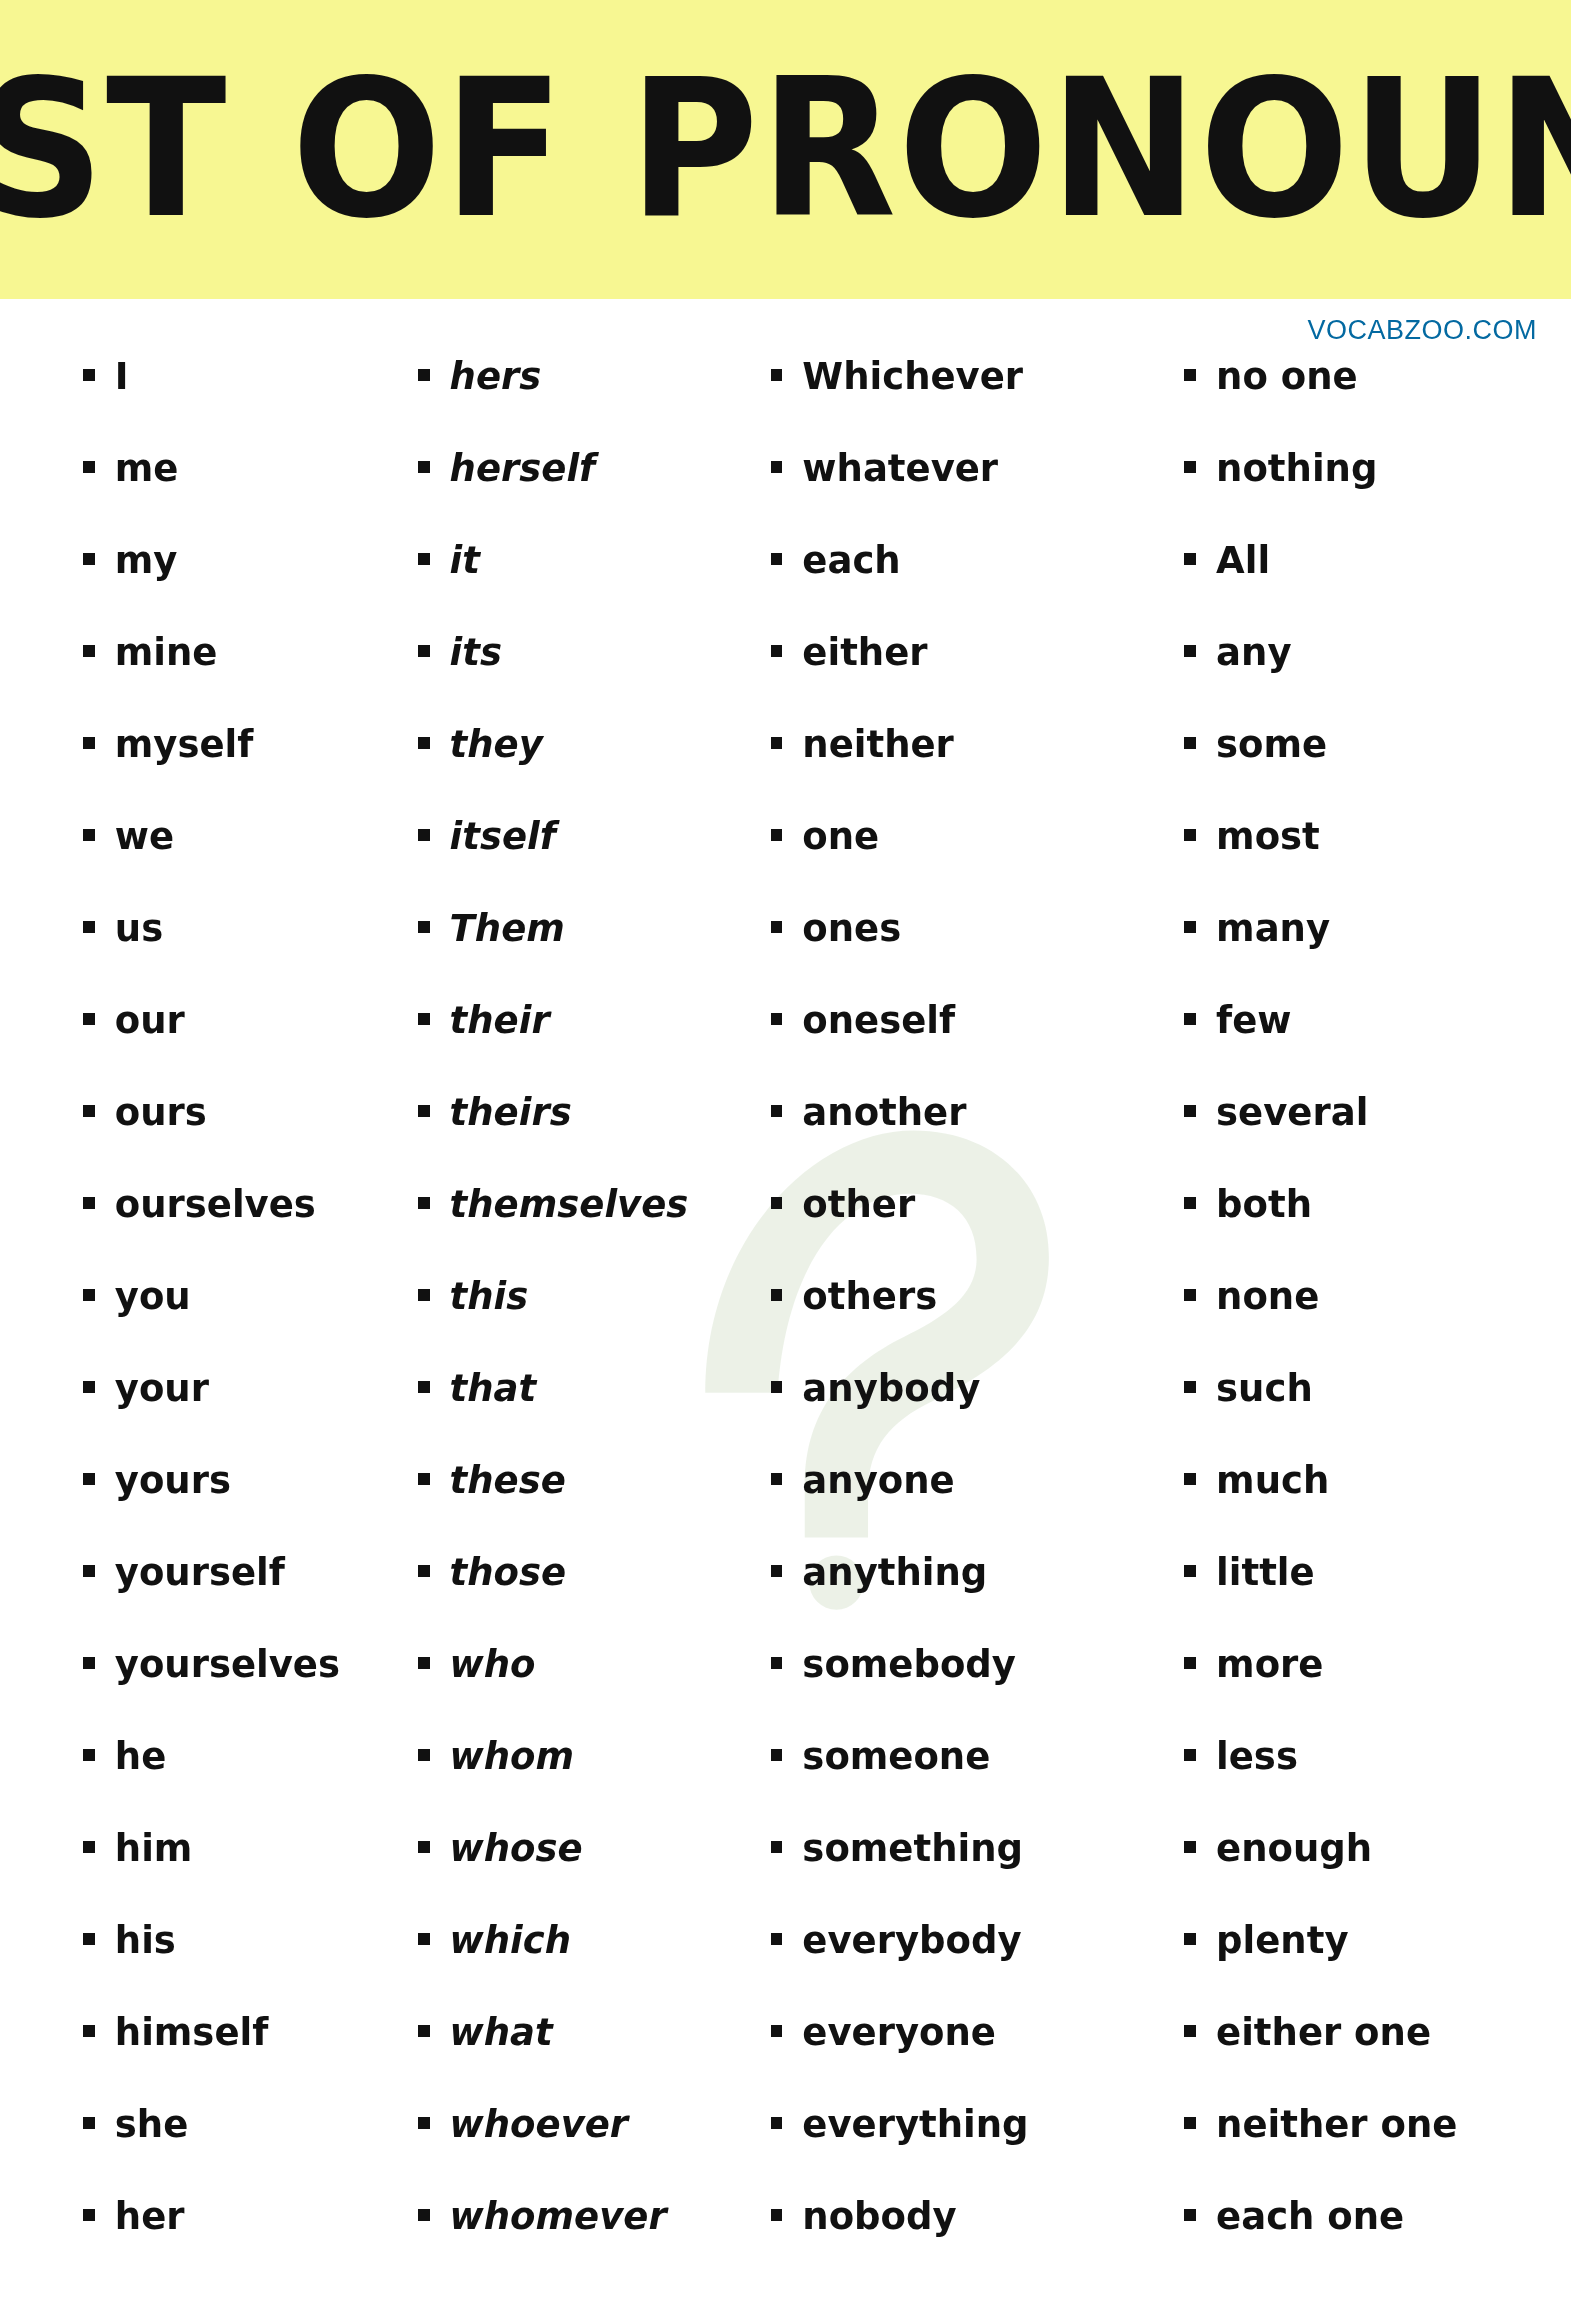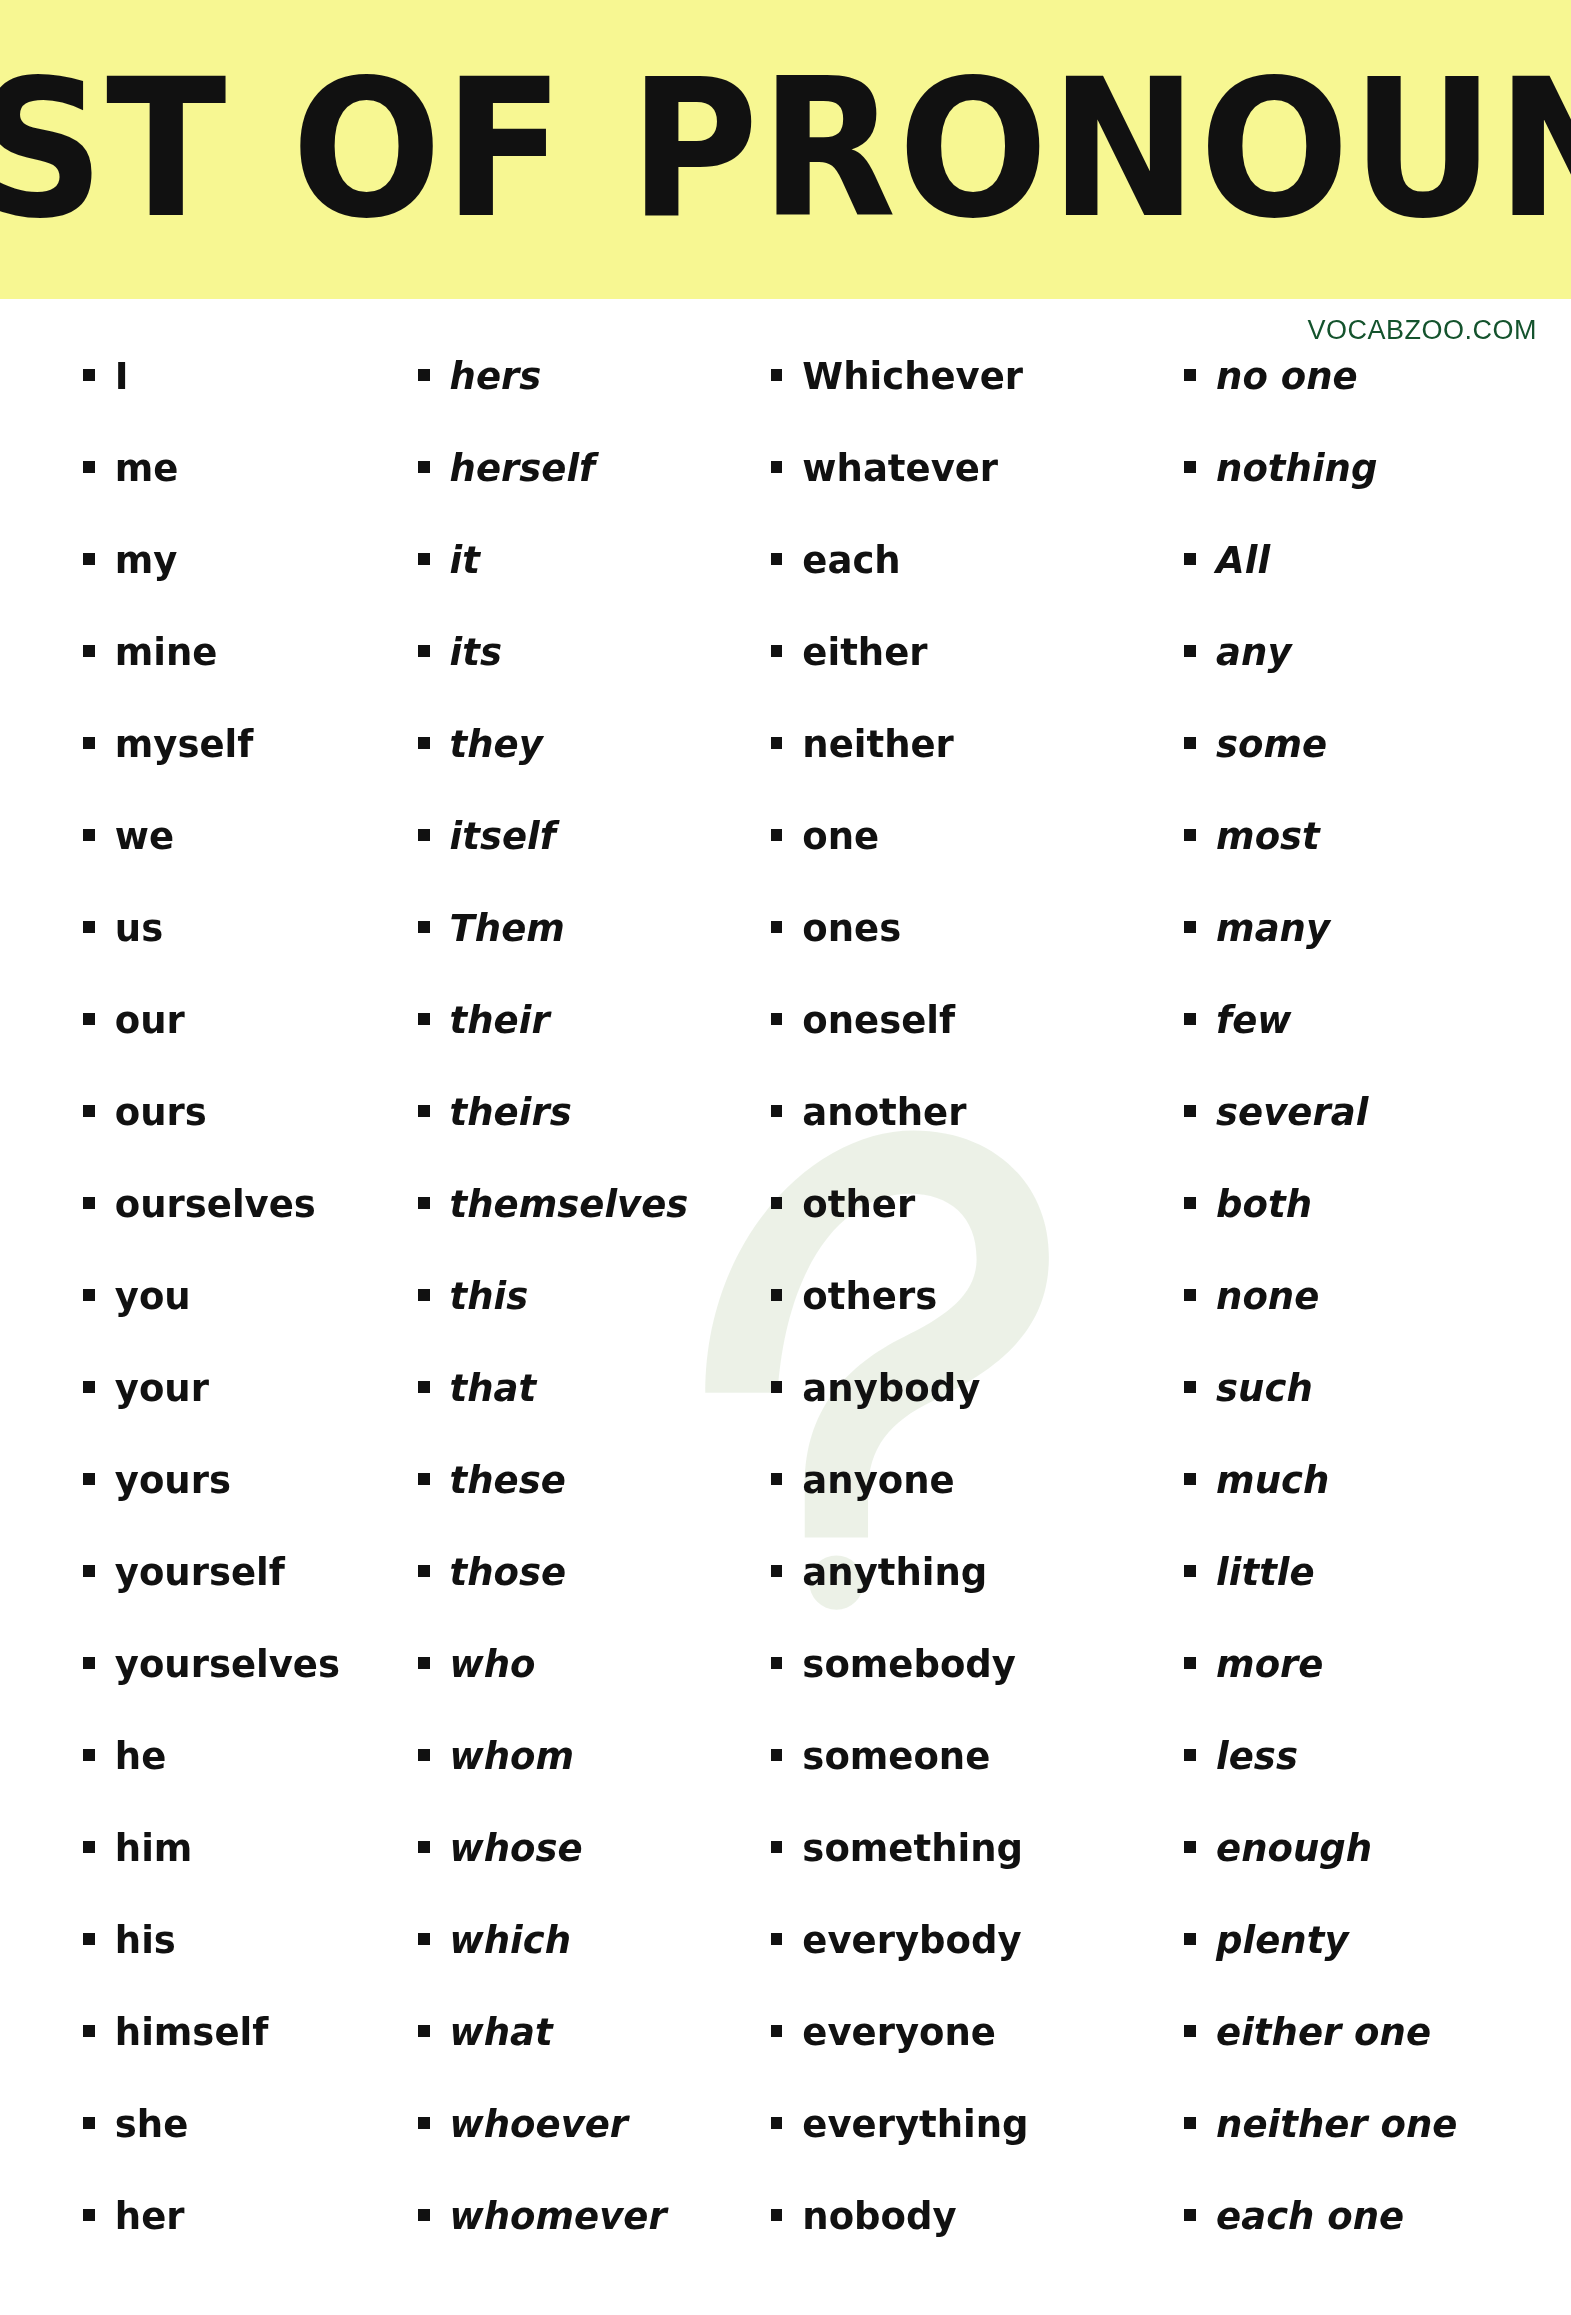--- a/index.html
+++ b/index.html
@@ -47,21 +47,21 @@
     padding: 0;
   }
   
   .site-credit {
     position: absolute;
     top: 315px;
     right: 34px;
     font-family: "Liberation Sans", sans-serif;
     font-size: 27px;
     letter-spacing: 0.5px;
-    color: #14532d;
+    color: #0369a1;
     font-weight: normal;
   }
   
   .logo-watermark {
     position: absolute;
     left: 651px;
     top: 1067px;
     width: 416px;
     height: 543px;
     opacity: 0.35;
@@ -76,21 +76,21 @@
     display: flex;
     flex-direction: row;
     align-items: flex-start;
   }
   .col {
     box-sizing: border-box;
   }
   .col-1 { width: 355px; padding-left: 83px; }
   .col-2 { width: 362px; padding-left: 63px; font-style: italic; }
   .col-3 { width: 412px; padding-left: 54px; text-align: center; }
-  .col-4 { width: 443px; padding-left: 56px; font-style: italic; }
+  .col-4 { width: 443px; padding-left: 56px; }
 
   ul.word-list {
     list-style: none;
     margin: 0;
     padding: 0;
   }
   ul.word-list li {
     display: flex;
     align-items: baseline;
     height: 92px;

